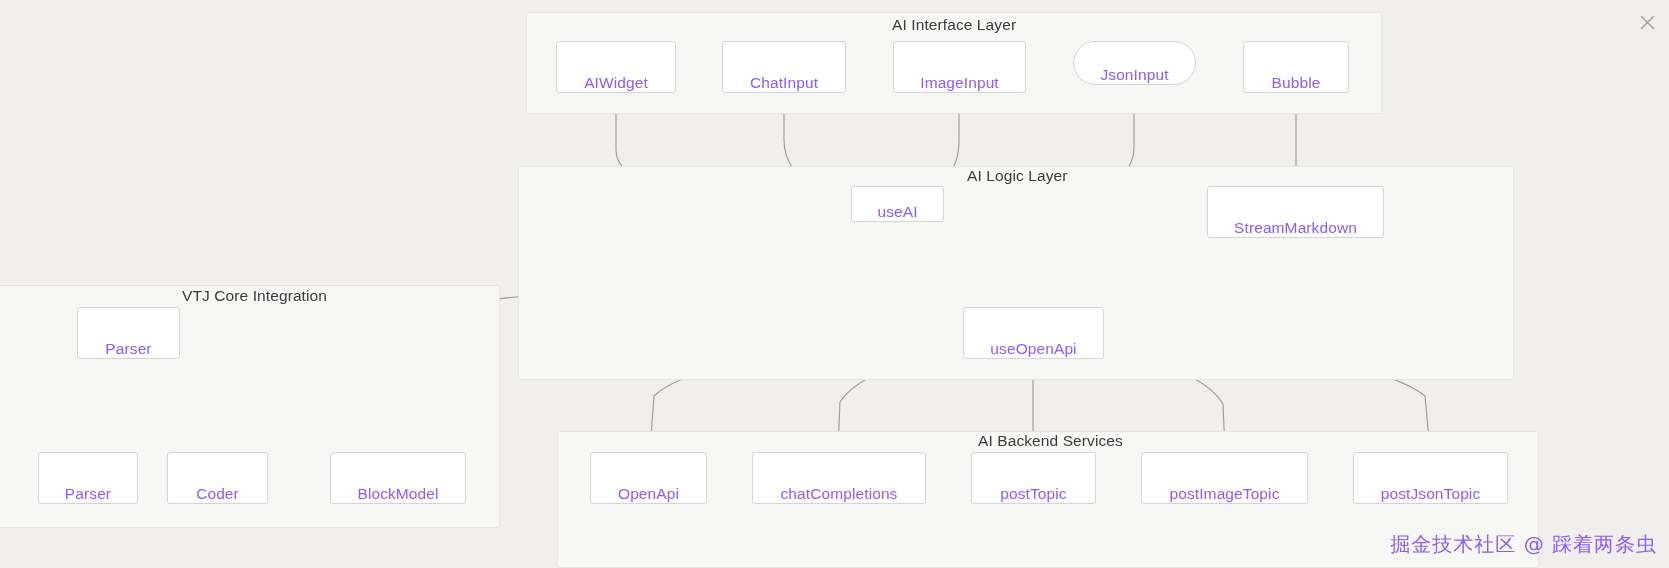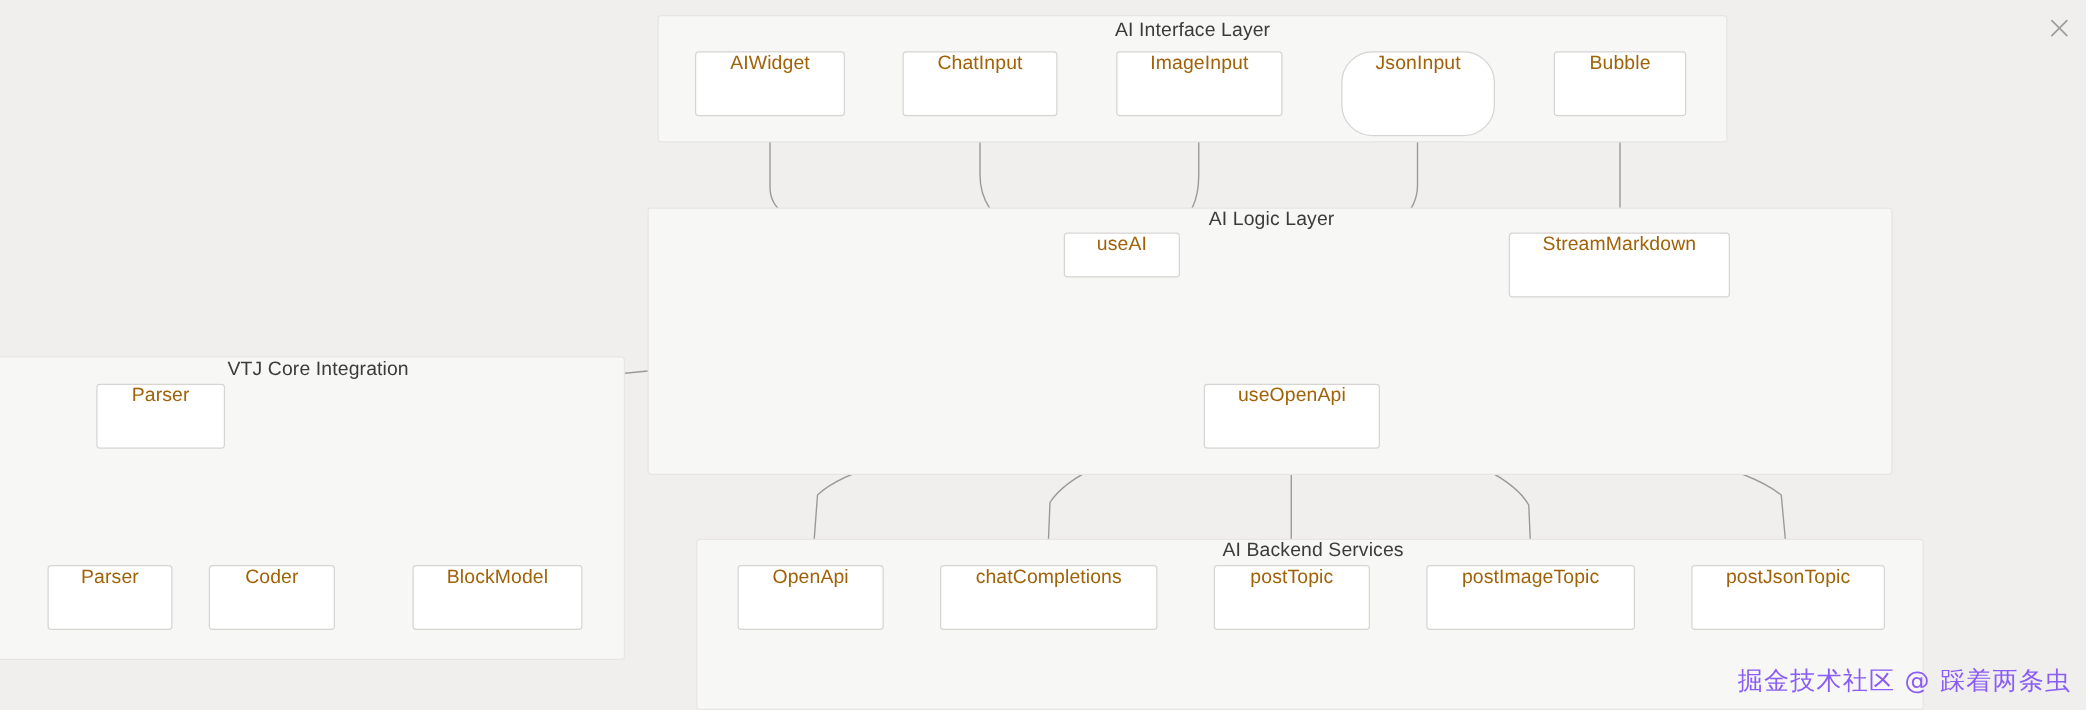--- a/index.html
+++ b/index.html
@@ -41,24 +41,24 @@
     white-space: nowrap;
     letter-spacing: 0.1px;
   }
   .node {
     position: absolute;
     box-sizing: border-box;
     background: #ffffff;
     border: 1px solid #d6d5d3;
     border-radius: 3px;
     display: flex;
-    align-items: flex-start;
+    align-items: flex-end;
     justify-content: center;
     font-size: 15.5px;
-    color: #a16207;
+    color: #8b5cf6;
     letter-spacing: 0.1px;
     white-space: nowrap;
   }
   #close-btn {
     position: absolute;
     right: 10px;
     top: 10px;
     width: 24px;
     height: 24px;
     display: flex;
@@ -120,21 +120,21 @@
   <div id="nodes-group">
       <div class="node" style="left: 556px; top: 41px; width: 120px; height: 52px;">
         <span>AIWidget</span>
       </div>
       <div class="node" style="left: 722px; top: 41px; width: 124px; height: 52px;">
         <span>ChatInput</span>
       </div>
       <div class="node" style="left: 893px; top: 41px; width: 133px; height: 52px;">
         <span>ImageInput</span>
       </div>
-      <div class="node" style="left: 1073px; top: 41px; width: 123px; height: 68px; border-radius: 25px;">
+      <div class="node" style="left: 1073px; top: 41px; width: 123px; height: 44px; border-radius: 25px;">
         <span>JsonInput</span>
       </div>
       <div class="node" style="left: 1243px; top: 41px; width: 106px; height: 52px;">
         <span>Bubble</span>
       </div>
       <div class="node" style="left: 851px; top: 186px; width: 93px; height: 36px;">
         <span>useAI</span>
       </div>
       <div class="node" style="left: 1207px; top: 186px; width: 177px; height: 52px;">
         <span>StreamMarkdown</span>

